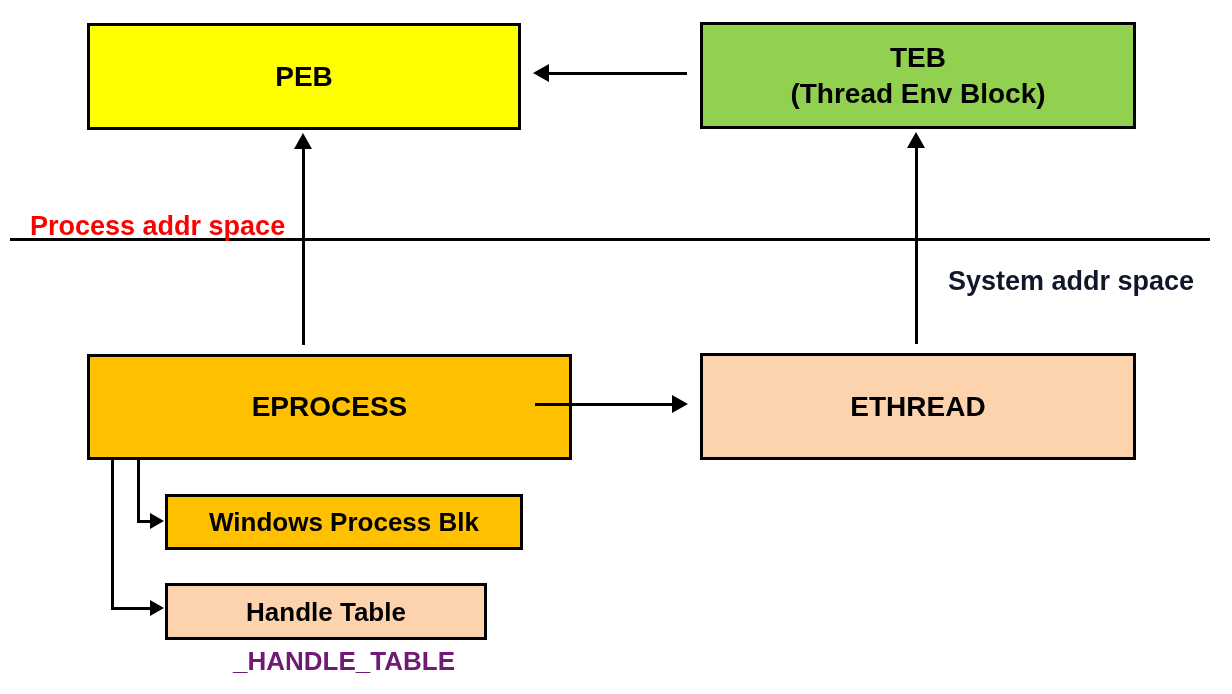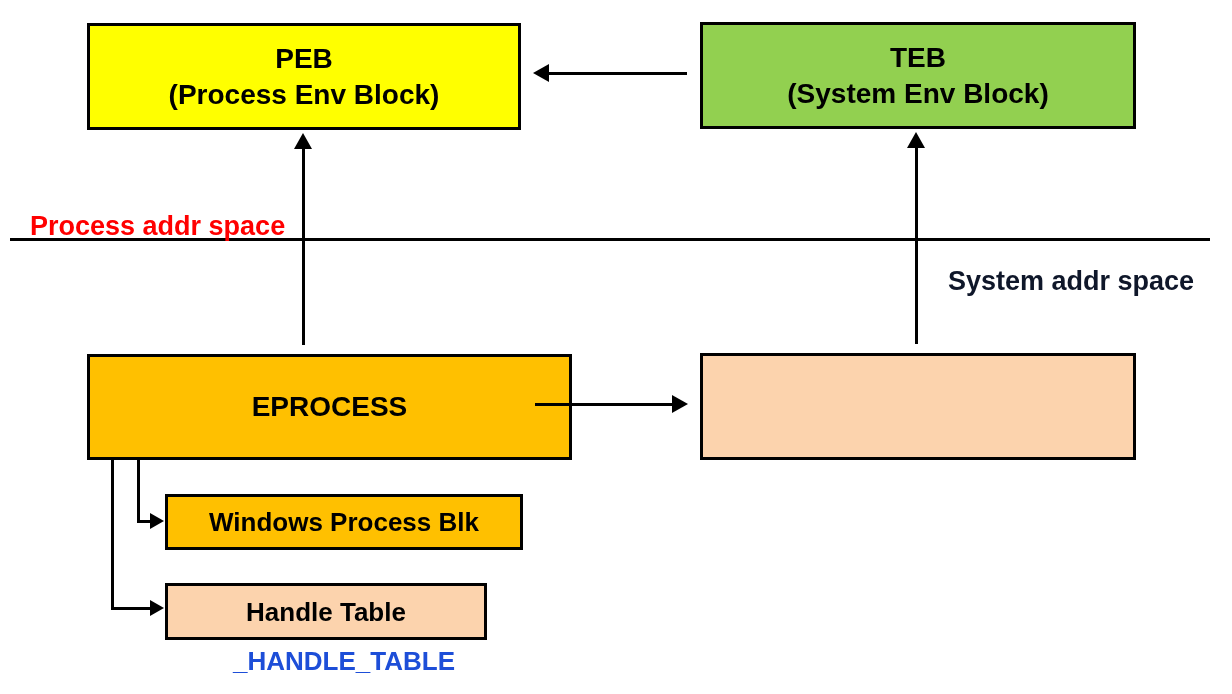--- a/index.html
+++ b/index.html
@@ -55,56 +55,56 @@
   #label-process { left: 30px;  top: 195px; }
   #label-system  { left: 948px; top: 250px; }
 
   #label-handle-struct {
     position: absolute;
     left: 165px; top: 646px;
     width: 358px;
     text-align: center;
     font-size: 26px;
     font-weight: bold;
-    color: #1d4ed8;
+    color: #701a75;
   }
 
   .line { position: absolute; background: #000000; }
   .head { position: absolute; width: 0; height: 0; }
   .head-left  { border-top: 9px solid transparent; border-bottom: 9px solid transparent; border-right: 16px solid #000000; }
   .head-right { border-top: 9px solid transparent; border-bottom: 9px solid transparent; border-left: 16px solid #000000; }
   .head-up    { border-left: 9px solid transparent; border-right: 9px solid transparent; border-bottom: 16px solid #000000; }
   .head-right-sm { border-top: 8px solid transparent; border-bottom: 8px solid transparent; border-left: 14px solid #000000; }
 </style>
 </head>
 <body>
 
 <div class="canvas">
 
   <div class="node" id="peb" style="background-color: rgb(255, 255, 0);">
     <div class="title">PEB</div>
-    <div class="subtitle">(Process Env Block)</div>
   </div>
 
   <div class="node" id="teb" style="background-color: rgb(146, 208, 80);">
     <div class="title">TEB</div>
-    <div class="subtitle">(System Env Block)</div>
+    <div class="subtitle">(Thread Env Block)</div>
   </div>
 
   <div class="divider"></div>
 
   <div class="space-label" id="label-process" style="color: rgb(255, 0, 0);">Process addr space</div>
 
   <div class="space-label" id="label-system" style="color: #0f172a;">System addr space</div>
 
   <div class="node" id="eprocess" style="background-color: rgb(255, 192, 0);">
     <div class="title">EPROCESS</div>
   </div>
 
   <div class="node" id="ethread" style="background-color: rgb(252, 211, 173);">
+    <div class="title">ETHREAD</div>
   </div>
 
   <div class="node node-small" id="wpb" style="background-color: rgb(255, 192, 0);">
     <div class="title">Windows Process Blk</div>
   </div>
 
   <div class="node node-small" id="htable" style="background-color: rgb(252, 211, 173);">
     <div class="title">Handle Table</div>
   </div>
 

